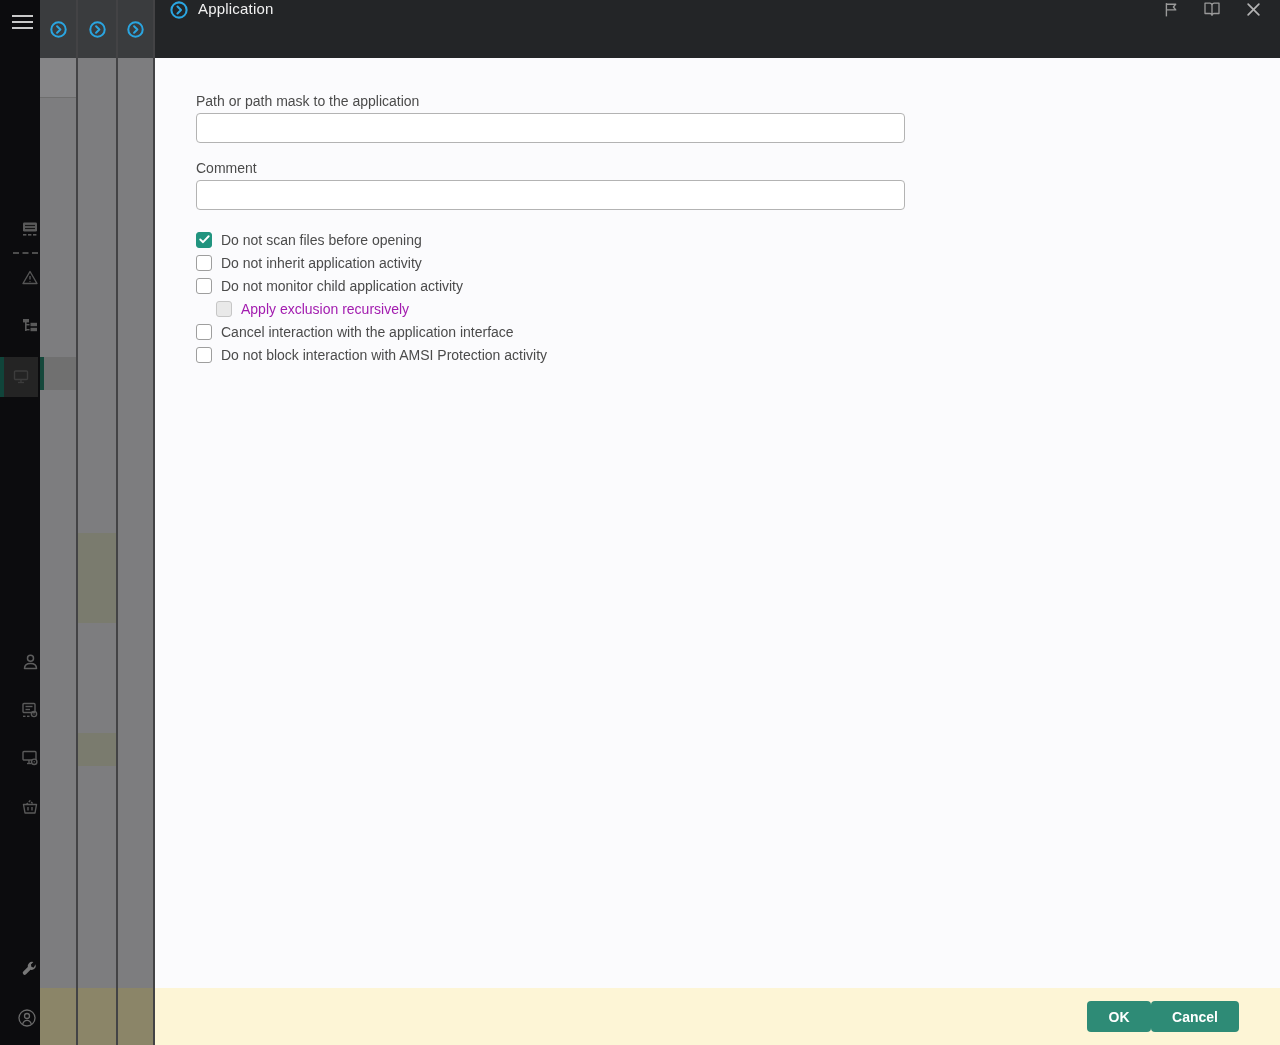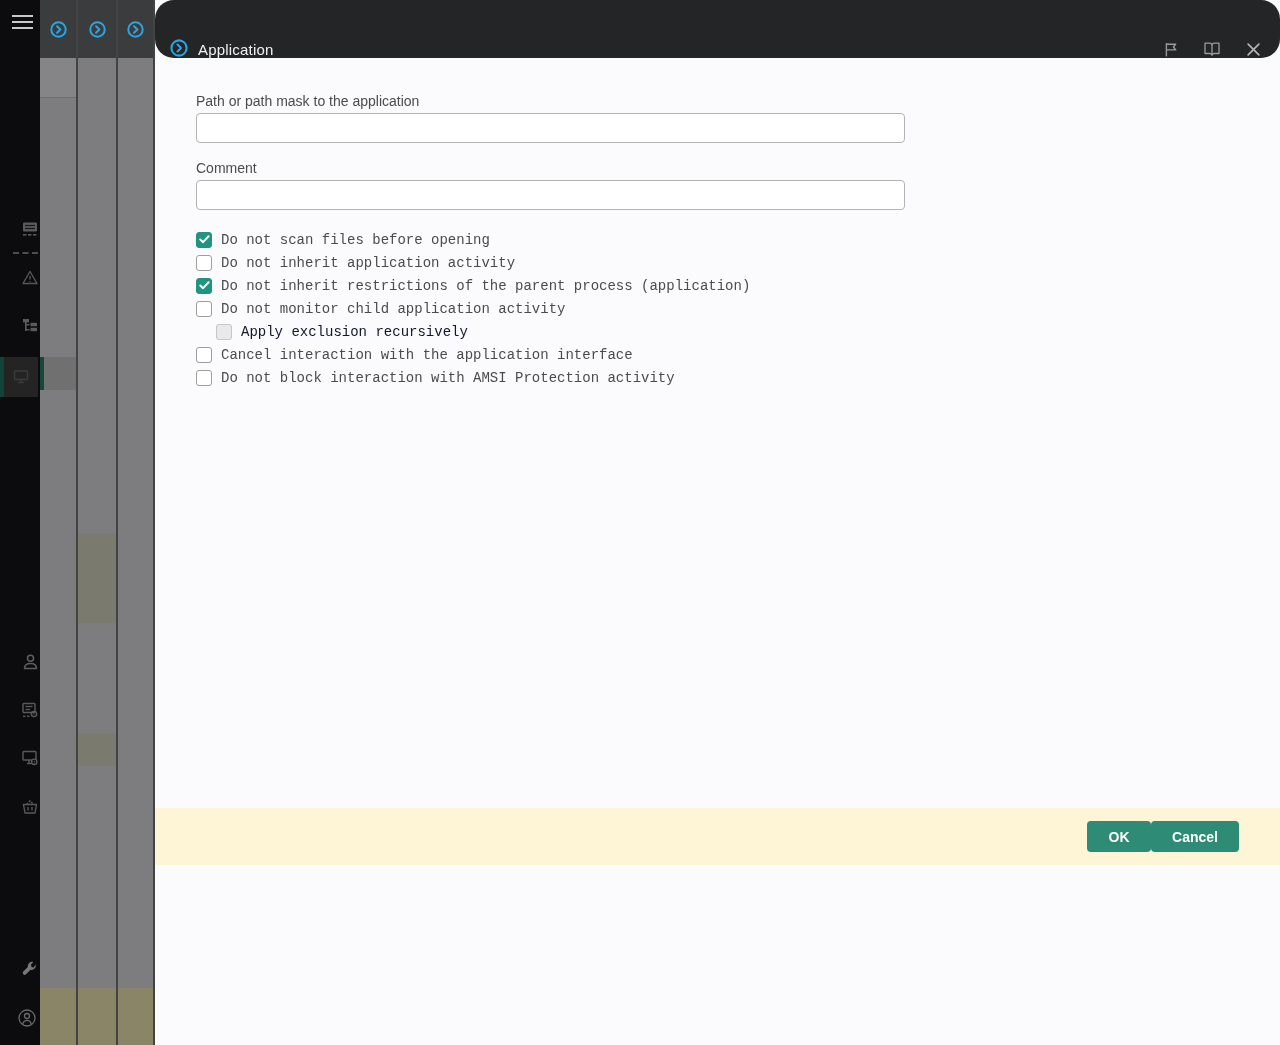--- a/index.html
+++ b/index.html
@@ -26,44 +26,44 @@
   .col .colbody { position:relative; height:987px; background:#7d7d7f; overflow:hidden; }
   .band { position:absolute; left:0; width:100%; }
   .band-light { top:0; height:40px; background:#858587; border-bottom:1px solid #6e6e6e; }
   .band-row-echo { top:299px; height:33px; background:#707070; border-left:4px solid #15483b; }
   .band-olive1 { top:475px; height:90px; background:#7a7b6e; }
   .band-olive2 { top:675px; height:33px; background:#7a7b6e; }
   .band-khaki { top:930px; height:57px; background:#8b8568; }
 
   
   .panel { position:absolute; left:155px; top:0; width:1125px; height:1045px; background:#fbfbfd; }
-  .panel-header { height:58px; background:#232527; display:flex; align-items:flex-end; padding:0 18px 0 14px;border-radius:19px; }
+  .panel-header { height:58px; background:#232527; display:flex; align-items:flex-start; padding:0 18px 0 14px; }
   .panel-title { color:#f1f1f1; font-size:15px; margin-left:9px; letter-spacing:.2px; }
   .hdr-right { margin-left:auto; display:flex; align-items:center; gap:23px; }
   .hdr-ic { width:18px; height:18px; color:#9a9a9a; cursor:pointer; display:flex; align-items:center; justify-content:center; }
 
-  .content { height:750px; padding:35px 12px 0 41px; background:#fbfbfd; }
+  .content { height:930px; padding:35px 12px 0 41px; background:#fbfbfd; }
   .fld-label { font-size:14px; color:#4b4b4b; line-height:16px; }
   .fld-label + input { margin-top:4px; }
   .txt-input { display:block; width:709px; height:30px; border:1px solid #b3b3b3; border-radius:4px;
                background:#fff; font-size:14px; color:#333; padding:0 10px; outline:none;
                font-family:"Liberation Sans", sans-serif; }
   .fld-comment { margin-top:17px; }
 
   .cb-list { margin-top:18px; }
-  .cb-row { display:flex; align-items:center; height:23px; cursor:pointer;font-family:Liberation Mono, monospace; }
+  .cb-row { display:flex; align-items:center; height:23px; cursor:pointer; }
   .cb-row.indent { margin-left:20px; }
   .cb-box { width:16px; height:16px; border:1px solid #9e9e9e; border-radius:3px; background:#fff;
             margin-right:9px; flex:0 0 auto; display:flex; align-items:center; justify-content:center; }
   .cb-box svg { display:none; }
   .cb-box.checked { background:#21947f; border-color:#21947f; }
   .cb-box.checked svg { display:block; }
   .cb-row.disabled .cb-box { background:#e9e9e9; border-color:#c6c6c6; cursor:default; }
   .cb-label { font-size:14px; color:#4b4b4b; }
-  .cb-row.disabled .cb-label { color:#0f172a; }
+  .cb-row.disabled .cb-label { color:#a21caf; }
 
   .panel-footer { height:57px; background:#fdf5d6; display:flex; justify-content:flex-end;
                   padding:13px 41px 0 0; }
   .btn { height:31px; border:none; border-radius:4px; background:#2e8b76; color:#fff;
          font-size:14px; font-weight:bold; cursor:pointer; padding:0 18px;
          font-family:"Liberation Sans", sans-serif; }
   .btn-ok { min-width:64px; }
   .btn-cancel { min-width:88px; }
 
   svg { display:block; }
@@ -261,28 +261,20 @@
     <span class="cb-label">Do not scan files before opening</span>
   </div>
 
   <div class="cb-row">
     <span class="cb-box">
       
     </span>
     <span class="cb-label">Do not inherit application activity</span>
   </div>
 
-  <div class="cb-row">
-    <span class="cb-box checked">
-      <svg viewBox="0 0 12 10" width="11" height="9" fill="none" stroke="#ffffff" stroke-width="2.1" stroke-linecap="round" stroke-linejoin="round">
-        <path d="M1.3 5 L4.4 8 L10.6 1.4"></path>
-      </svg>
-    </span>
-    <span class="cb-label">Do not inherit restrictions of the parent process (application)</span>
-  </div>
 
   <div class="cb-row">
     <span class="cb-box">
       
     </span>
     <span class="cb-label">Do not monitor child application activity</span>
   </div>
 
   <div class="cb-row indent disabled">
     <span class="cb-box">

